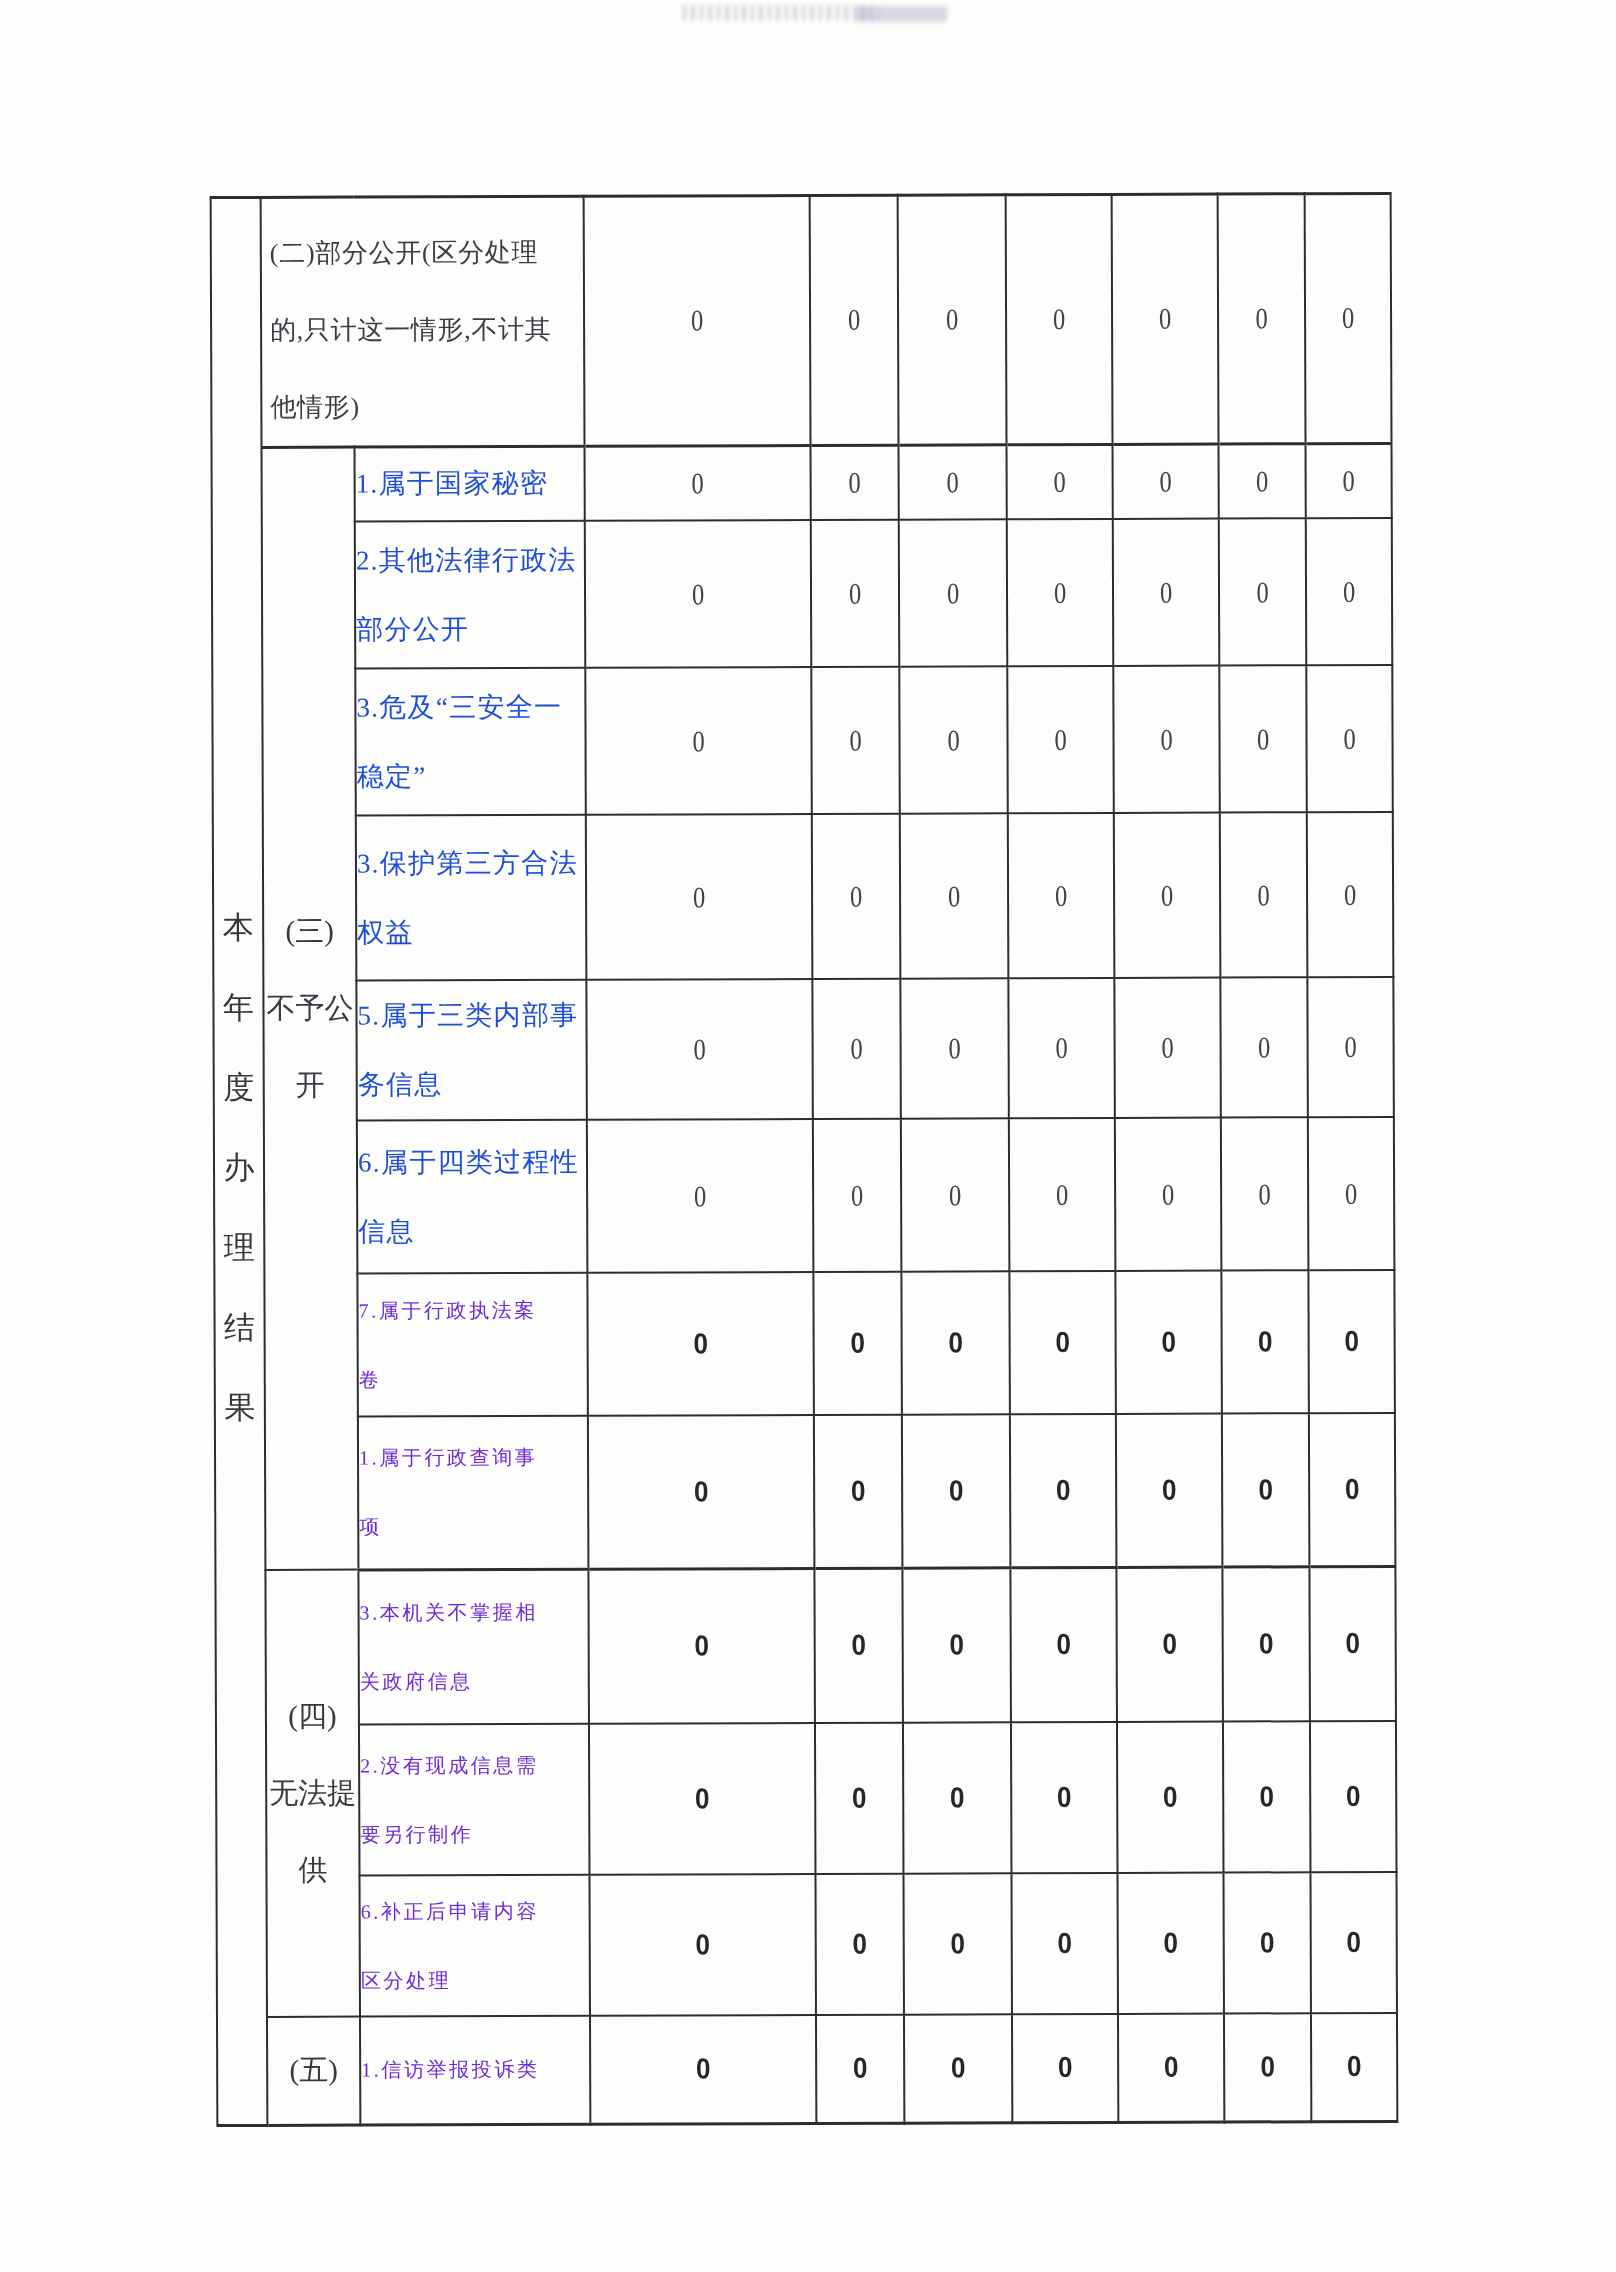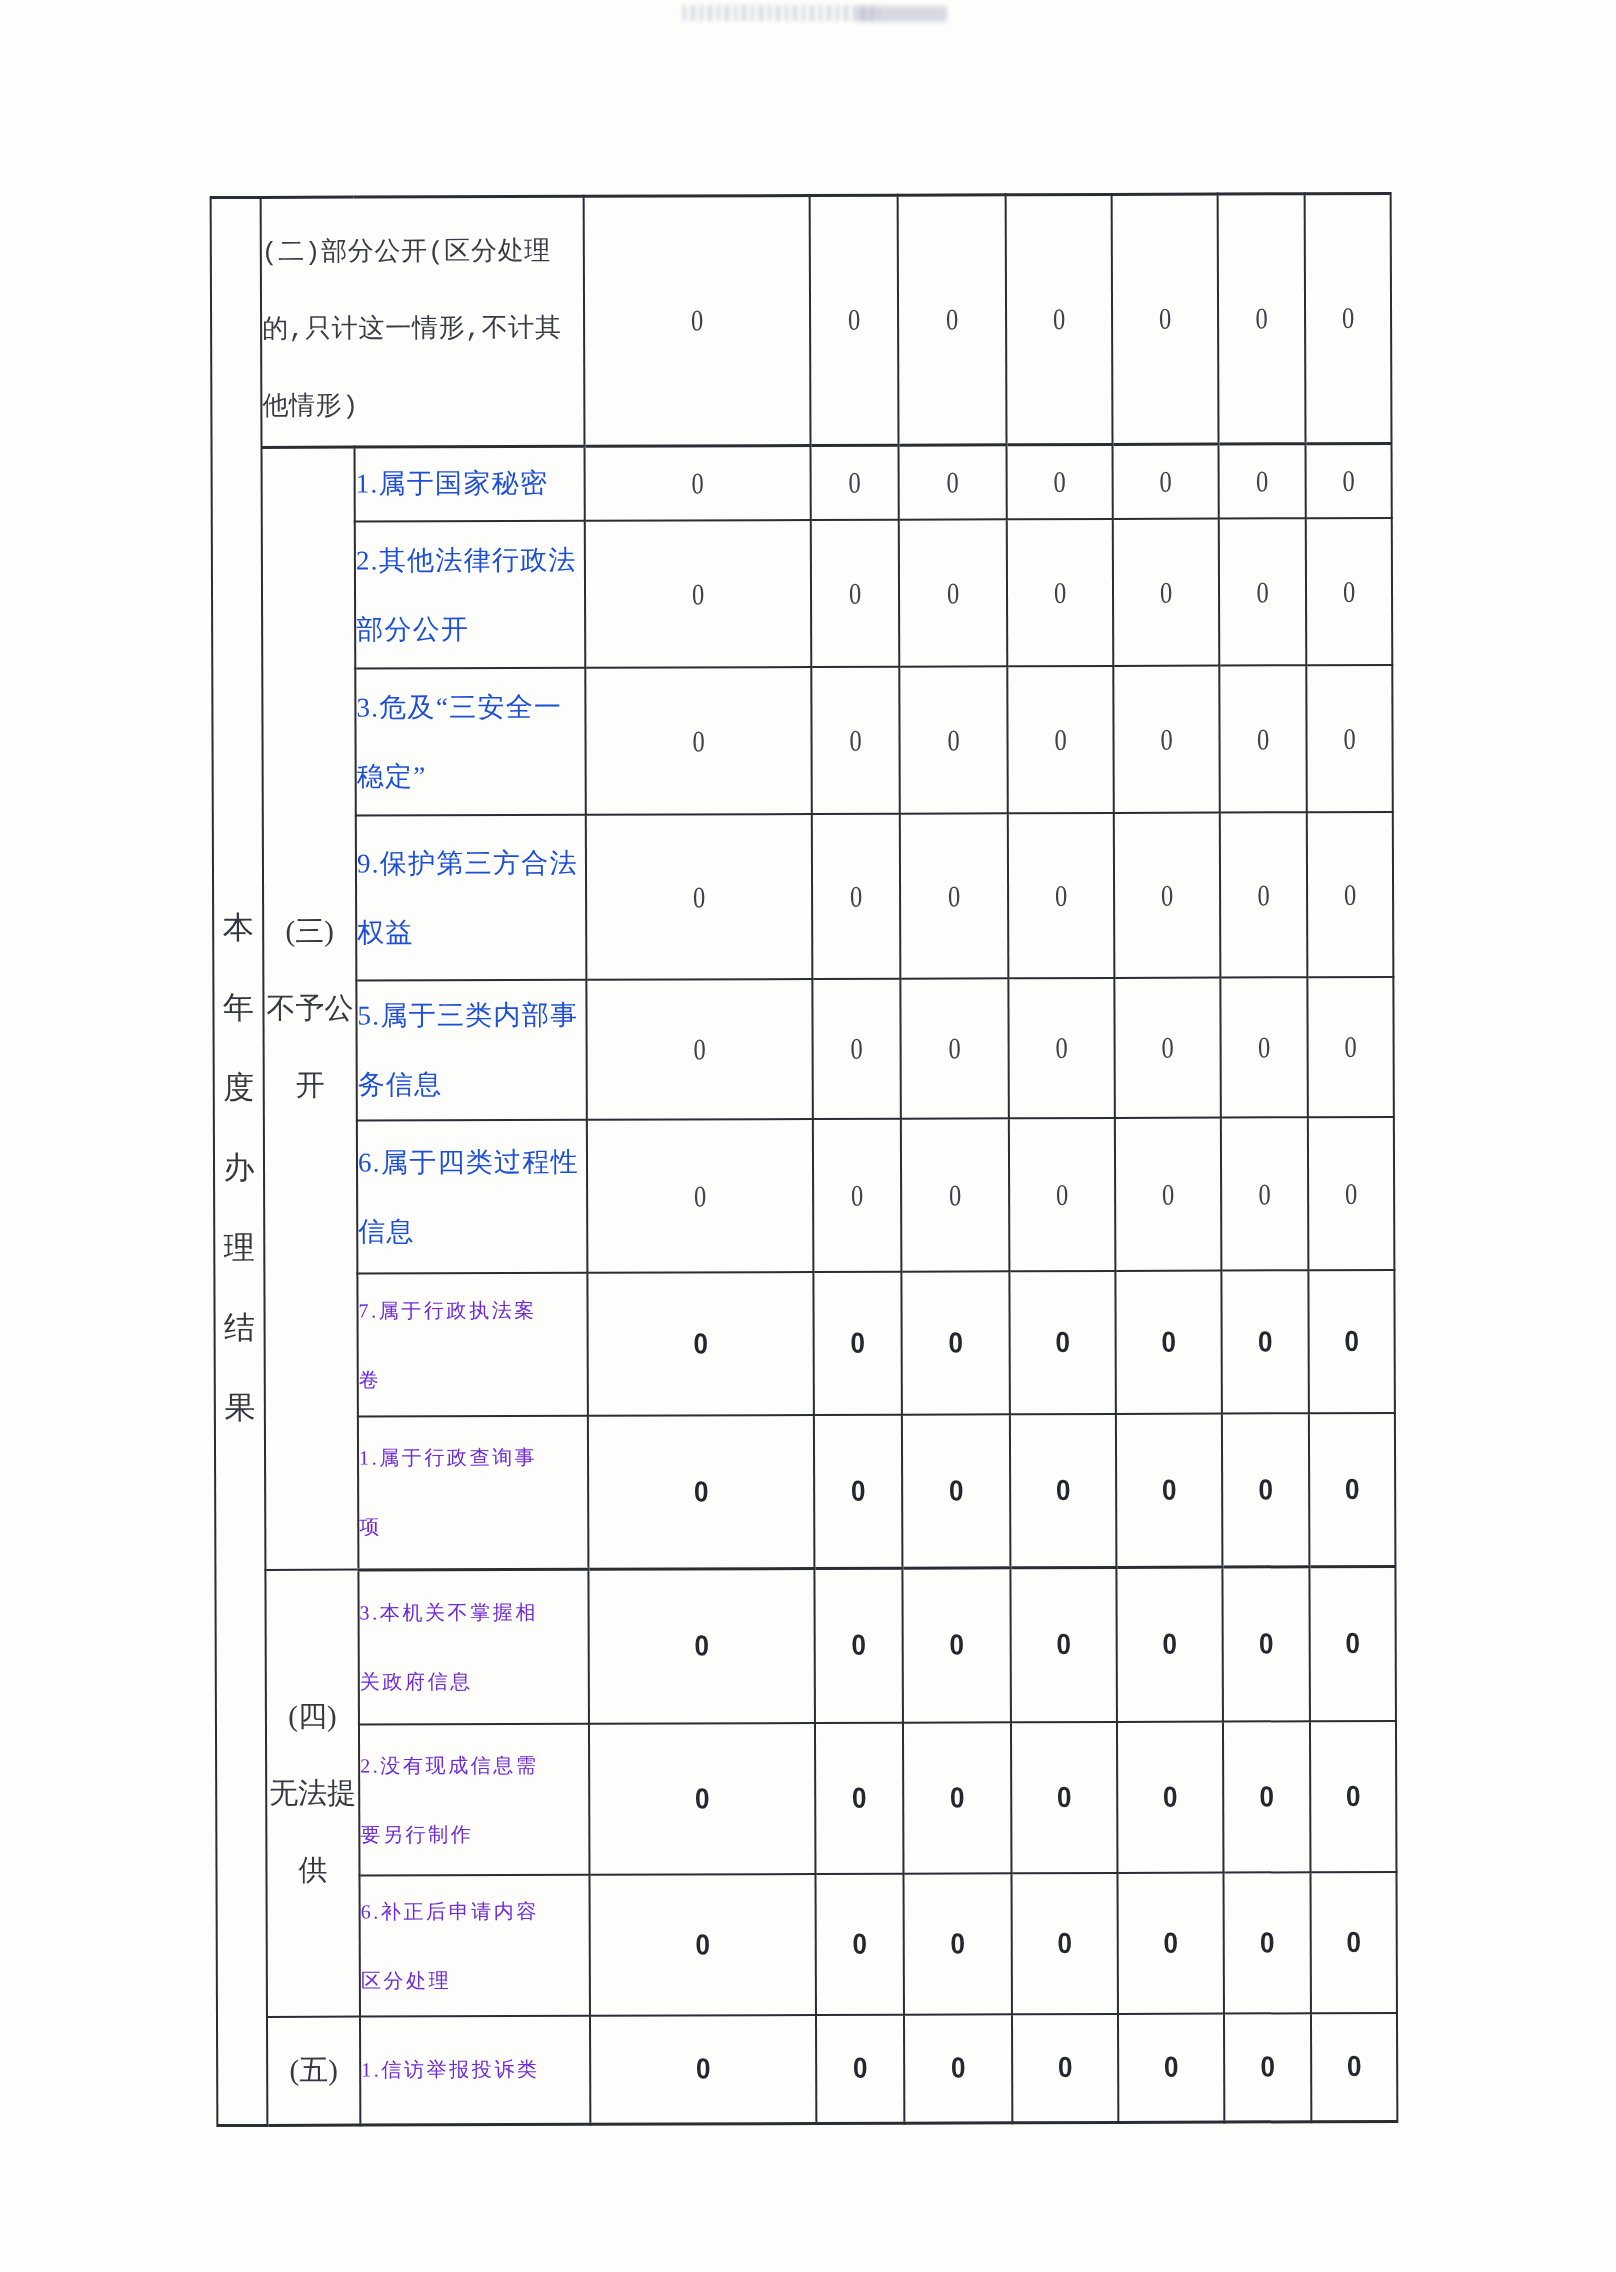--- a/index.html
+++ b/index.html
@@ -44,21 +44,21 @@
   td.grp{text-align:center;}
   td.grp .ln{line-height:77px;font-size:29px;color:#383842;white-space:nowrap;}
 
   
   td.lbl{text-align:left;padding-left:8.5px;}
   td.lbl .ln{line-height:69px;white-space:nowrap;}
   td.lbl.sa-lbl .ln{font-size:27px;letter-spacing:1.3px;color:#1d4ed8;}
   td.lbl.sb-lbl .ln{font-size:20px;letter-spacing:2.6px;color:#6d28d9;font-weight:500;}
 
   
-  td.lbl.wide{vertical-align:top;padding-left:0;font-family:Liberation Mono, monospace;}
+  td.lbl.wide{vertical-align:top;padding-left:8px;}
   td.lbl.wide .ln{line-height:77px;font-size:26px;letter-spacing:0.7px;white-space:nowrap;color:#3b3b45;}
   td.lbl.wide{padding-top:15.6px;}
 
   
   td.val{text-align:center;}
   td.val.sa{font-family:"Liberation Serif","DejaVu Serif",serif;font-size:30px;
     font-weight:400;color:#41414b;transform:scaleX(.82);}
   td.val.sb{font-family:"Liberation Sans","DejaVu Sans",sans-serif;font-size:29px;
     font-weight:700;color:#26262e;transform:scaleX(.9);}
 </style>
@@ -146,21 +146,21 @@
       <td class="val sa">0</td>
           <td class="val sa">0</td>
           <td class="val sa">0</td>
           <td class="val sa">0</td>
           <td class="val sa">0</td>
           <td class="val sa">0</td>
           <td class="val sa">0</td>
         </tr>
       <tr style="height:165px">
         <td class="lbl sa-lbl">
-            <div class="ln">9.保护第三方合法</div>
+            <div class="ln">3.保护第三方合法</div>
             <div class="ln">权益</div>
           </td>
       <td class="val sa">0</td>
           <td class="val sa">0</td>
           <td class="val sa">0</td>
           <td class="val sa">0</td>
           <td class="val sa">0</td>
           <td class="val sa">0</td>
           <td class="val sa">0</td>
         </tr>

